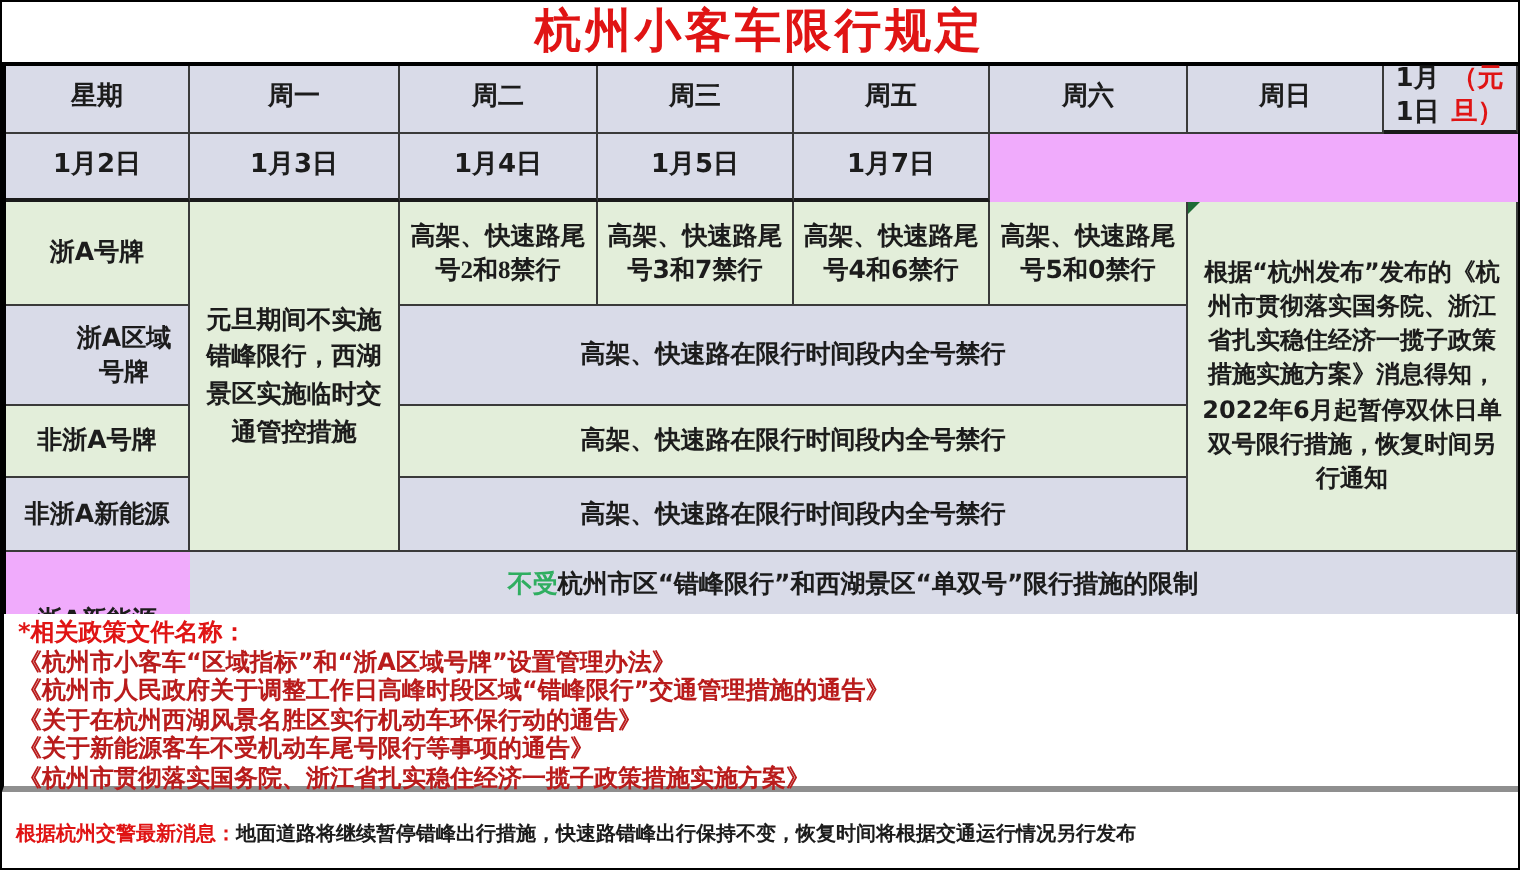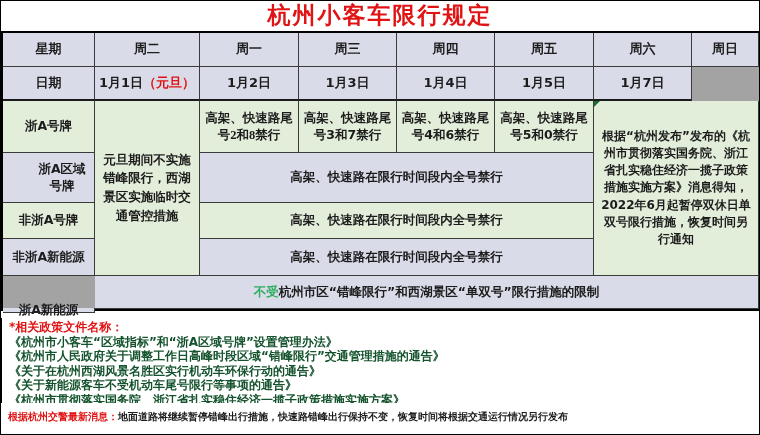--- a/index.html
+++ b/index.html
@@ -9,69 +9,67 @@
     border:1px solid #000; overflow:hidden; }
 
   .title { height:48px; line-height:30px; text-align:center;
     color:#e01414; font-size:23px; font-weight:bold; letter-spacing:2px;
     font-family:"Liberation Serif","DejaVu Serif",serif; }
 
   .grid { position:absolute; left:0; top:30px; width:760px;
     display:grid;
     grid-template-columns:92px 105px 99px 98px 98px 99px 98px 67px;
     grid-template-rows:34px 34px 52px 50px 36px 37px 33px;
-    border:2px solid #000; background:#a3a3a3; }
+    border:2px solid #000; background:#f0abfc; }
   .cell { border-right:1px solid #3a3a3a; border-bottom:1px solid #3a3a3a;
     display:flex; align-items:center; justify-content:center; text-align:center;
     font-weight:bold; color:#1c1c1c; font-size:12.5px; line-height:1.3;
     padding:2px 3px; position:relative; }
   .lav   { background:#d9dbe8; }
   .green { background:#e3eeda; }
   .hdr   { font-size:13px; }
   .hdr-bottom { border-bottom:2px solid #1a1a1a; }
   .red-text   { color:#e01414; }
   .green-text { color:#2fae60; }
   .note-cell  { font-size:12px; line-height:1.42; padding:4px 6px; }
   .mon-note   { font-size:12.5px; line-height:1.5; }
   .comment-tri { position:absolute; top:0; left:0; width:0; height:0;
     border-top:6px solid #1e6b35; border-right:6px solid transparent; }
 
-  .docs { position:absolute; left:0; top:317px; width:760px; height:89px;
+  .docs { position:absolute; left:0; top:306px; width:760px; height:89px;
     border-left:1px solid #000; border-right:1px solid #000;
     border-bottom:3px solid #8f8f8f;
     padding:2px 7px 0 7px; background:#fff; }
   .docs-heading { color:#e01414; font-weight:bold; font-size:12px; line-height:14.5px; }
-  .doc-line { color:#14532d; font-weight:bold; font-size:12px; line-height:14.5px;
+  .doc-line { color:#b91c1c; font-weight:bold; font-size:12px; line-height:14.5px;
     white-space:nowrap; }
 
   .notice { position:absolute; left:0; top:402px; width:760px; height:33px;
     background:#fff; padding:7px 0 0 7px; font-size:10px; font-weight:bold;
     white-space:nowrap; }
   .notice .lead { color:#e01414; }
   .notice .body { color:#1c1c1c; }
 </style>
 </head>
 <body>
 
 <div class="page">
 
   <div class="title">杭州小客车限行规定</div>
 
   <div class="grid">
 
     <div class="cell lav hdr">星期</div>
+    <div class="cell lav hdr">周一</div>
     <div class="cell lav hdr">周二</div>
-    <div class="cell lav hdr">周一</div>
     <div class="cell lav hdr">周三</div>
-    <div class="cell lav hdr">周四</div>
     <div class="cell lav hdr">周五</div>
     <div class="cell lav hdr">周六</div>
     <div class="cell lav hdr">周日</div>
 
-    <div class="cell lav hdr hdr-bottom">日期</div>
     <div class="cell lav hdr hdr-bottom">
       <span>1月1日</span>
         <span class="red-text">（元旦）</span>
     </div>
     <div class="cell lav hdr hdr-bottom">1月2日</div>
     <div class="cell lav hdr hdr-bottom">1月3日</div>
     <div class="cell lav hdr hdr-bottom">1月4日</div>
     <div class="cell lav hdr hdr-bottom">1月5日</div>
     <div class="cell lav hdr hdr-bottom">1月7日</div>
 

